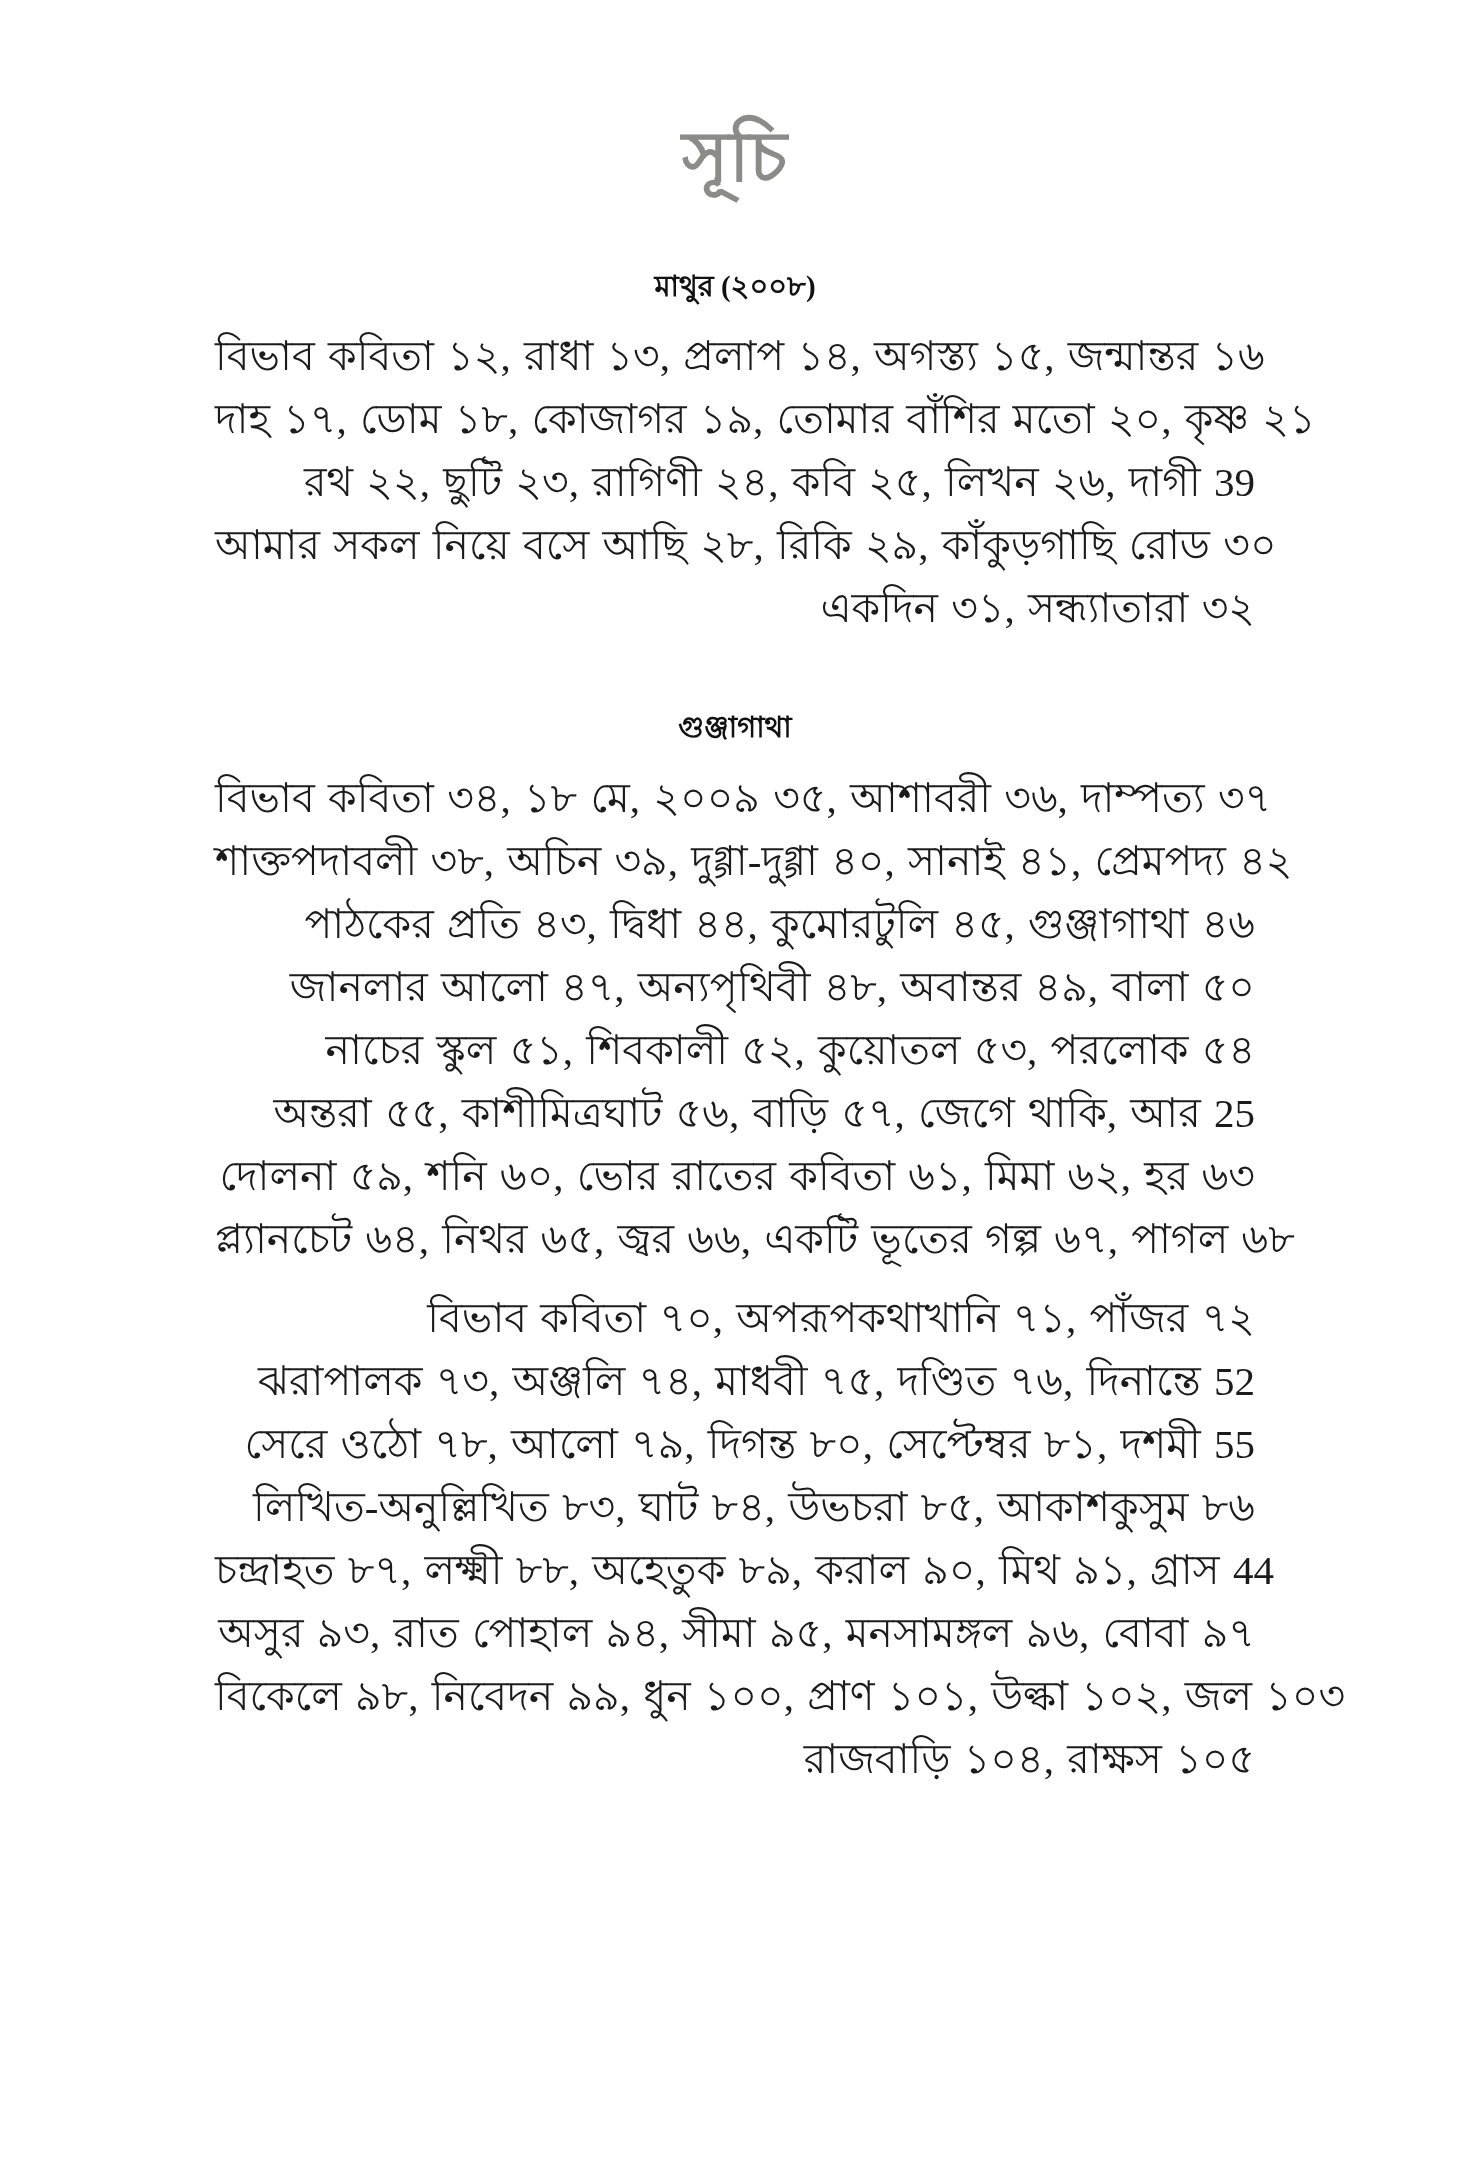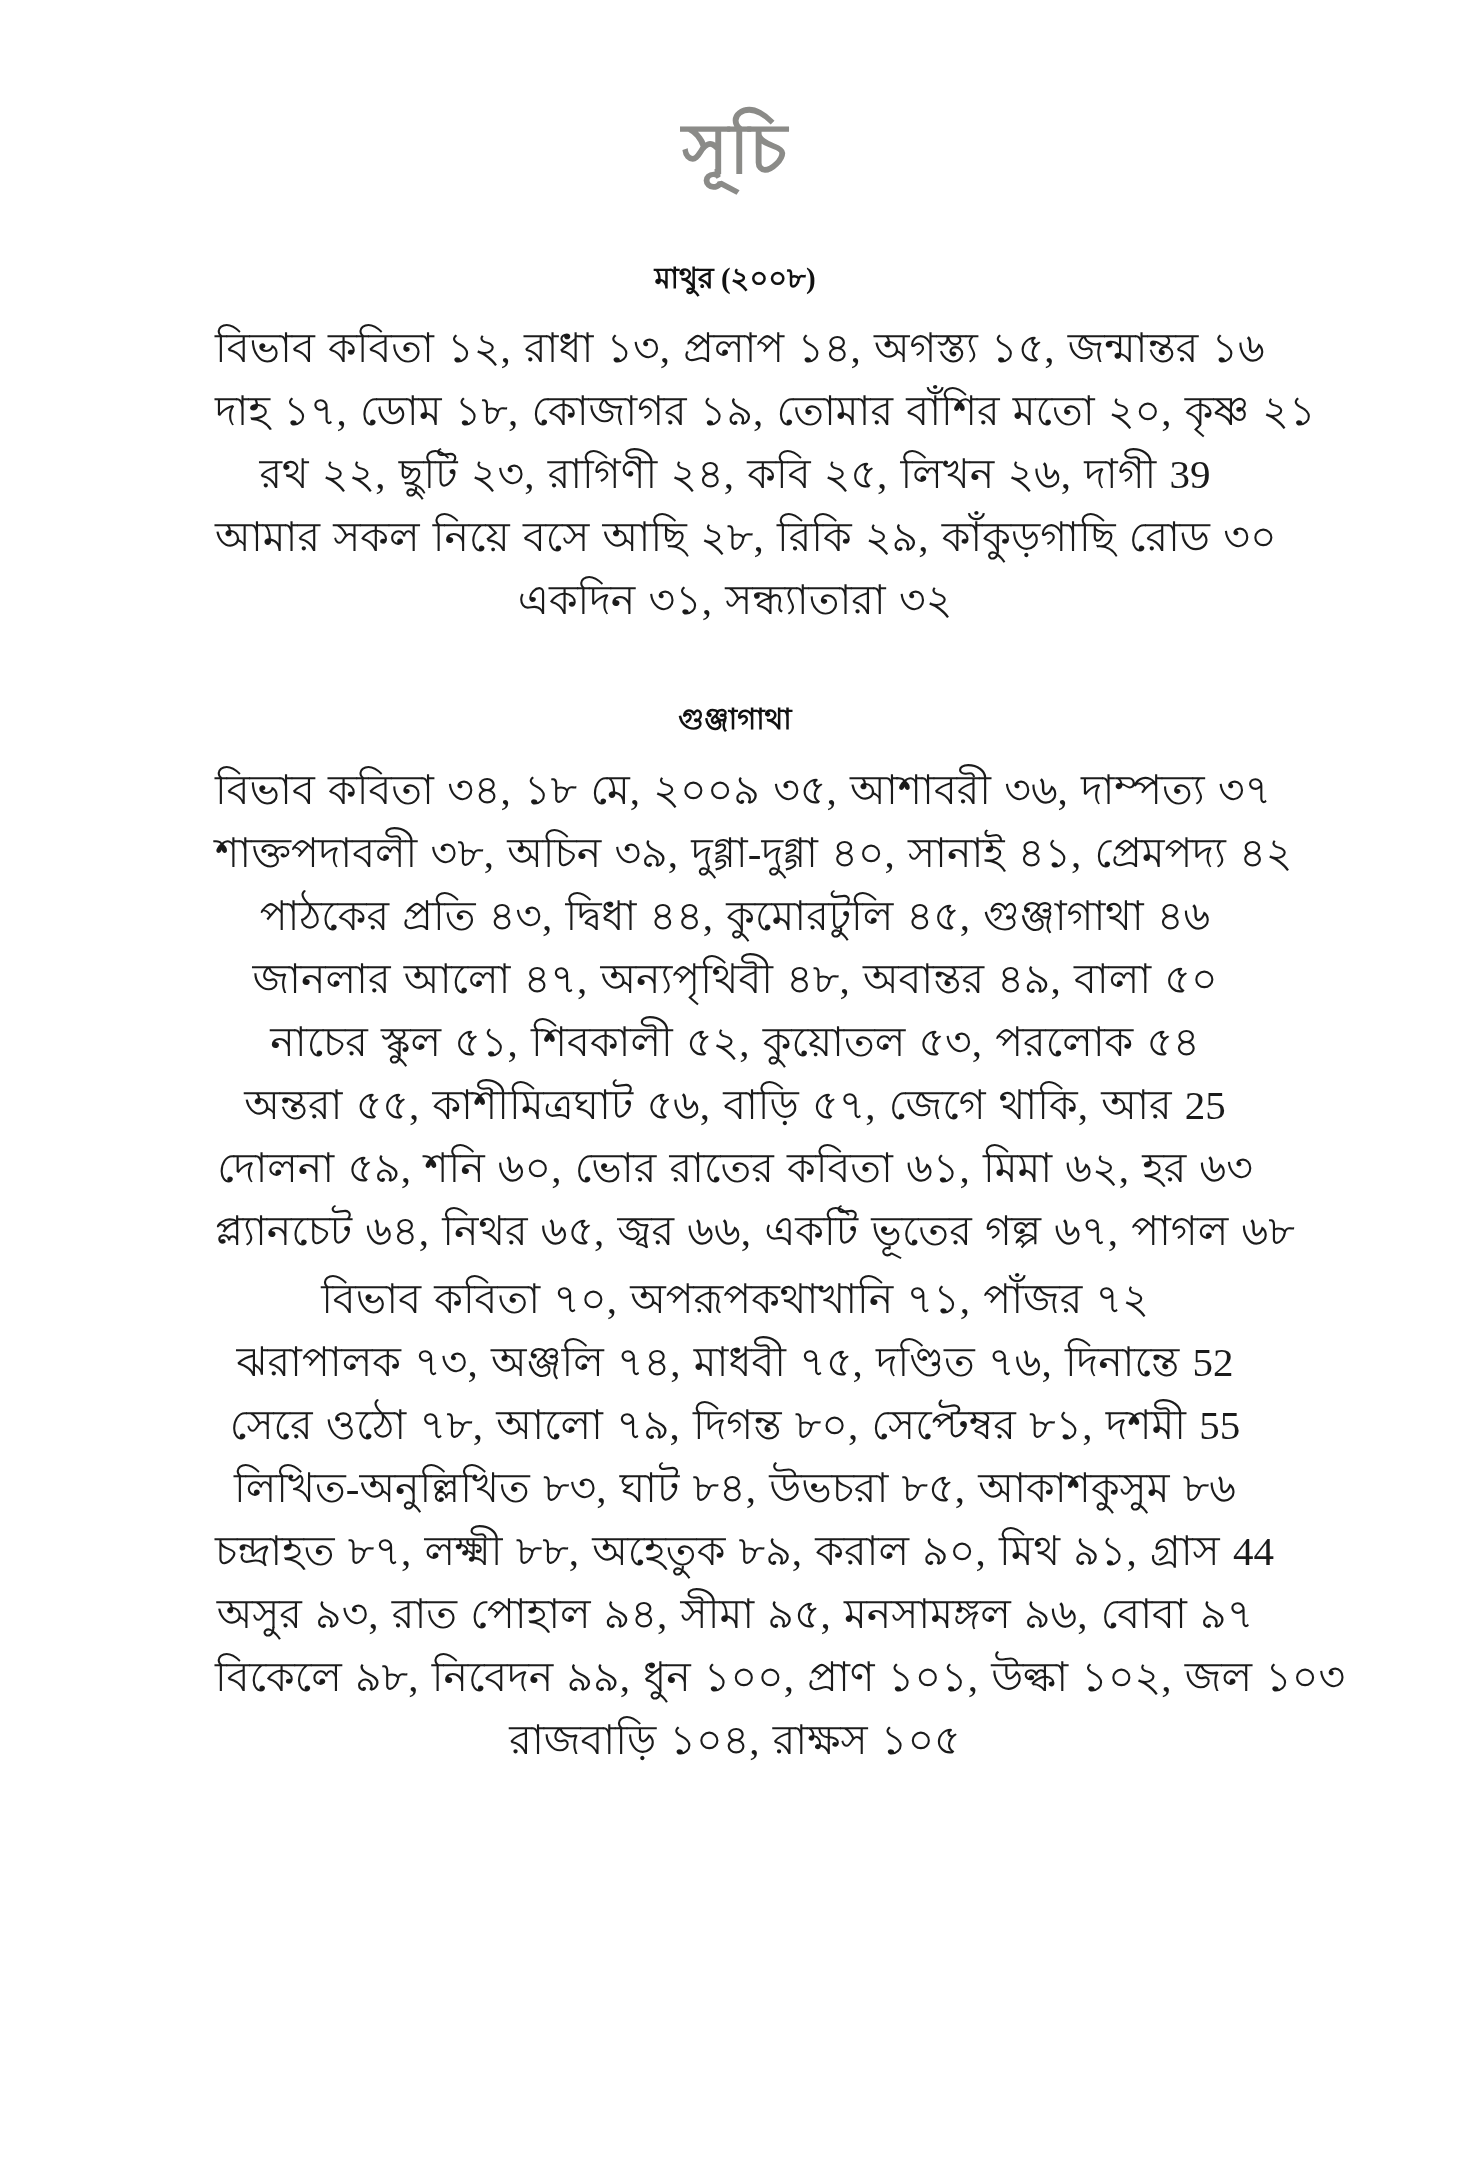--- a/index.html
+++ b/index.html
@@ -14,41 +14,42 @@
     font-family: "Liberation Serif", "DejaVu Serif", serif;
     color: #1a1a1a;
     overflow: hidden;
   }
   .page {
     width: 1470px;
     height: 2175px;
     text-align: center;
   }
   .doc-title {
-    margin: 0;
+    margin: 8px;
     padding-top: 110px;
     font-size: 70px;
     line-height: 1.15;
     font-weight: 600;
     color: #8b8b88;
     letter-spacing: 1px;
   }
   .section {
     margin: 0;
   }
   .section-heading {
     margin: 70px 0 22px 0;
     font-size: 29px;
     line-height: 1.2;
     font-weight: 700;
     color: #111111;
   }
   .section-lines {
-    margin: 5px auto;
+    margin: 16px auto;
     max-width: 1040px;
+    text-align: right;
   }
   .toc-line {
     margin: 0;
     font-size: 41px;
     line-height: 63px;
     word-spacing: 3px;
     color: #1b1b1b;
     white-space: nowrap;
   }
 </style>

